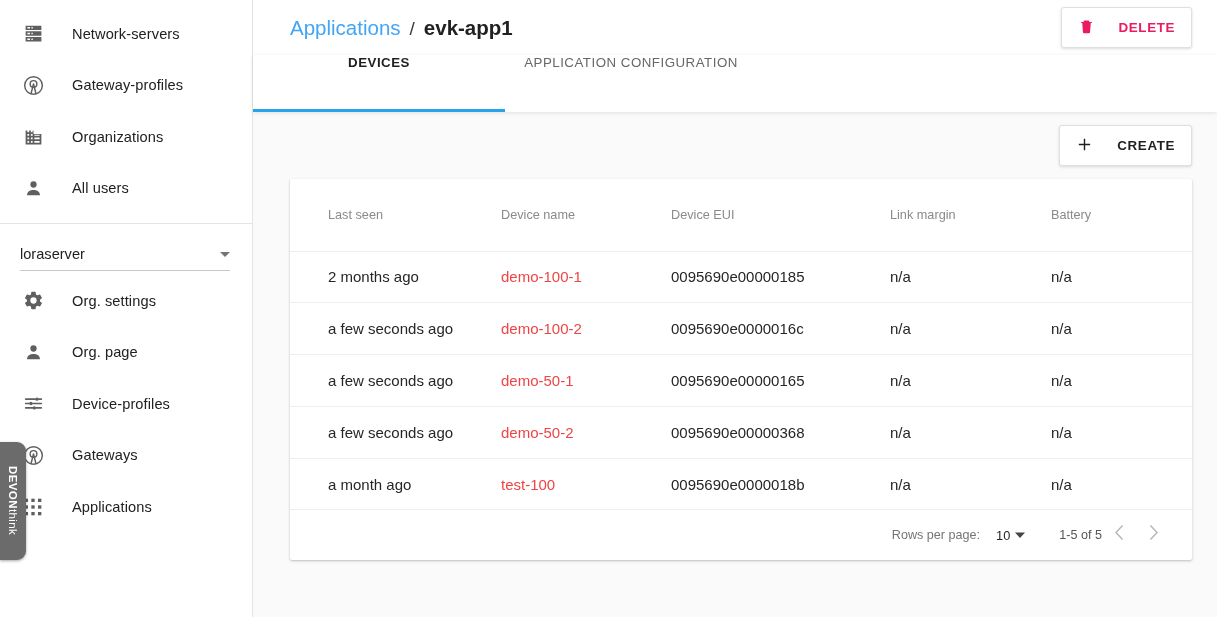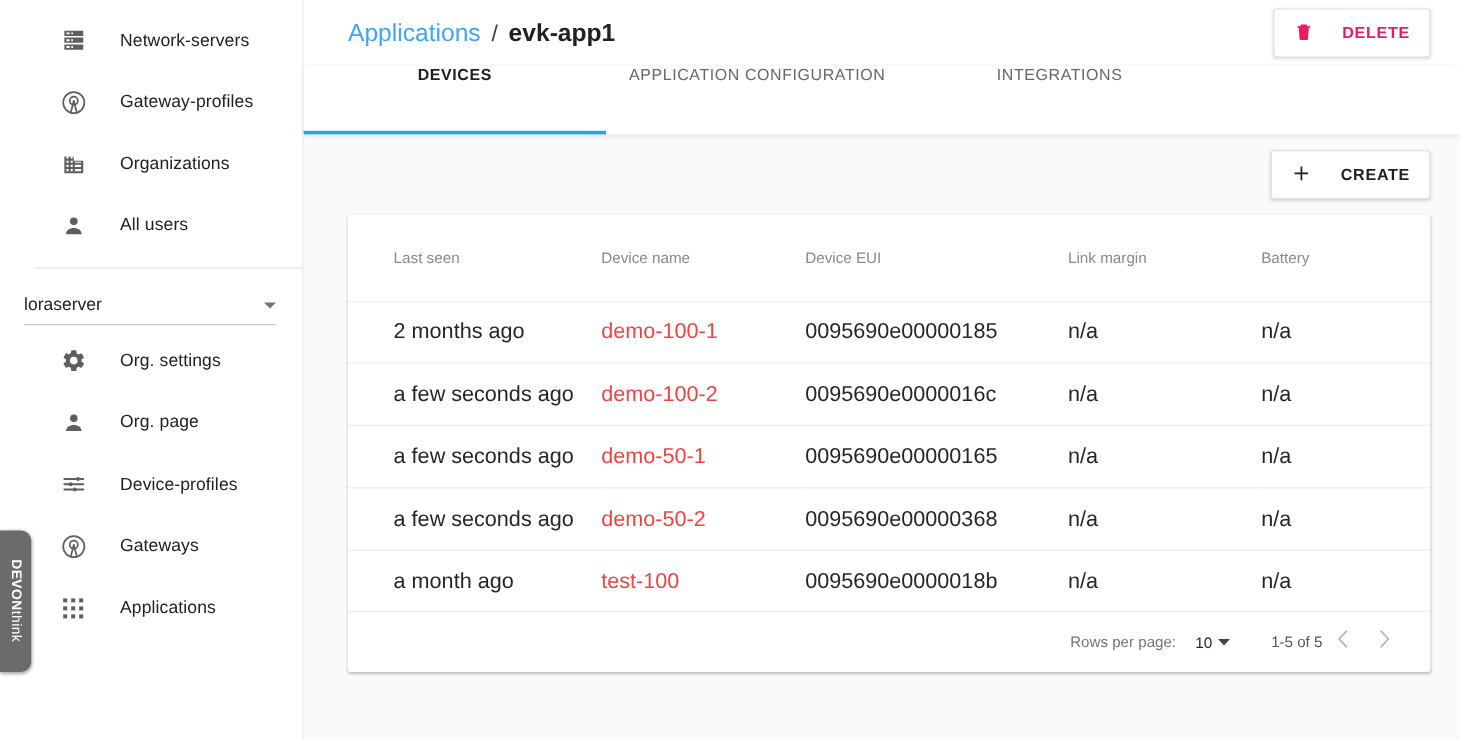--- a/index.html
+++ b/index.html
@@ -11,21 +11,21 @@
   }
   .app { display:flex; width:1217px; height:617px; position:relative; }
 
   
   .sidebar {
     width:253px; height:617px; flex:0 0 253px;
     background:#ffffff;
     border-right:1px solid #e4e4e4;
     position:relative;
   }
-  .nav-group { padding-top:8px;margin-left:28px; }
+  .nav-group { padding-top:8px; }
   .nav-group.bottom { padding-top:4px; }
   .nav-item {
     display:flex; align-items:center;
     height:51.5px; padding-left:16px;
     cursor:pointer;
   }
   .nav-ico {
     width:34px; flex:0 0 34px;
     display:flex; align-items:center; justify-content:center;
     color:#5f5f5f;
@@ -127,21 +127,21 @@
   }
   table { width:100%; border-collapse:collapse; table-layout:fixed; }
   th {
     text-align:left; font-weight:normal;
     font-size:12.7px; color:#8a8a8a;
     height:72px; vertical-align:middle;
     border-bottom:1px solid #eeeeee;
     padding-left:0;
   }
   td {
-    font-size:18px; color:#262626;
+    font-size:15px; color:#262626;
     height:51.8px; vertical-align:middle;
     border-bottom:1px solid #eeeeee;
   }
   tbody tr:last-child td { border-bottom:1px solid #eeeeee; }
   .c1 { width:211px; padding-left:38px; }
   .c2 { width:170px; }
   .c3 { width:219px; }
   .c4 { width:161px; }
   .c5 { width:auto; }
   .devlink { color:#ef4444; cursor:pointer; }
@@ -306,23 +306,20 @@
       </div>
     </div>
 
     <nav class="tabs">
       <div class="tab active">
           <span>DEVICES</span>
         </div>
       <div class="tab">
           <span>APPLICATION CONFIGURATION</span>
         </div>
-      <div class="tab">
-          <span>INTEGRATIONS</span>
-        </div>
     </nav>
 
     <div class="actionbar">
       <div class="btn btn-create">
         <span>
           <svg width="17" height="17" viewBox="0 0 24 24">
               <path d="M11 4h2v7h7v2h-7v7h-2v-7H4v-2h7z"></path>
             </svg>
         </span>
         <span>CREATE</span>

